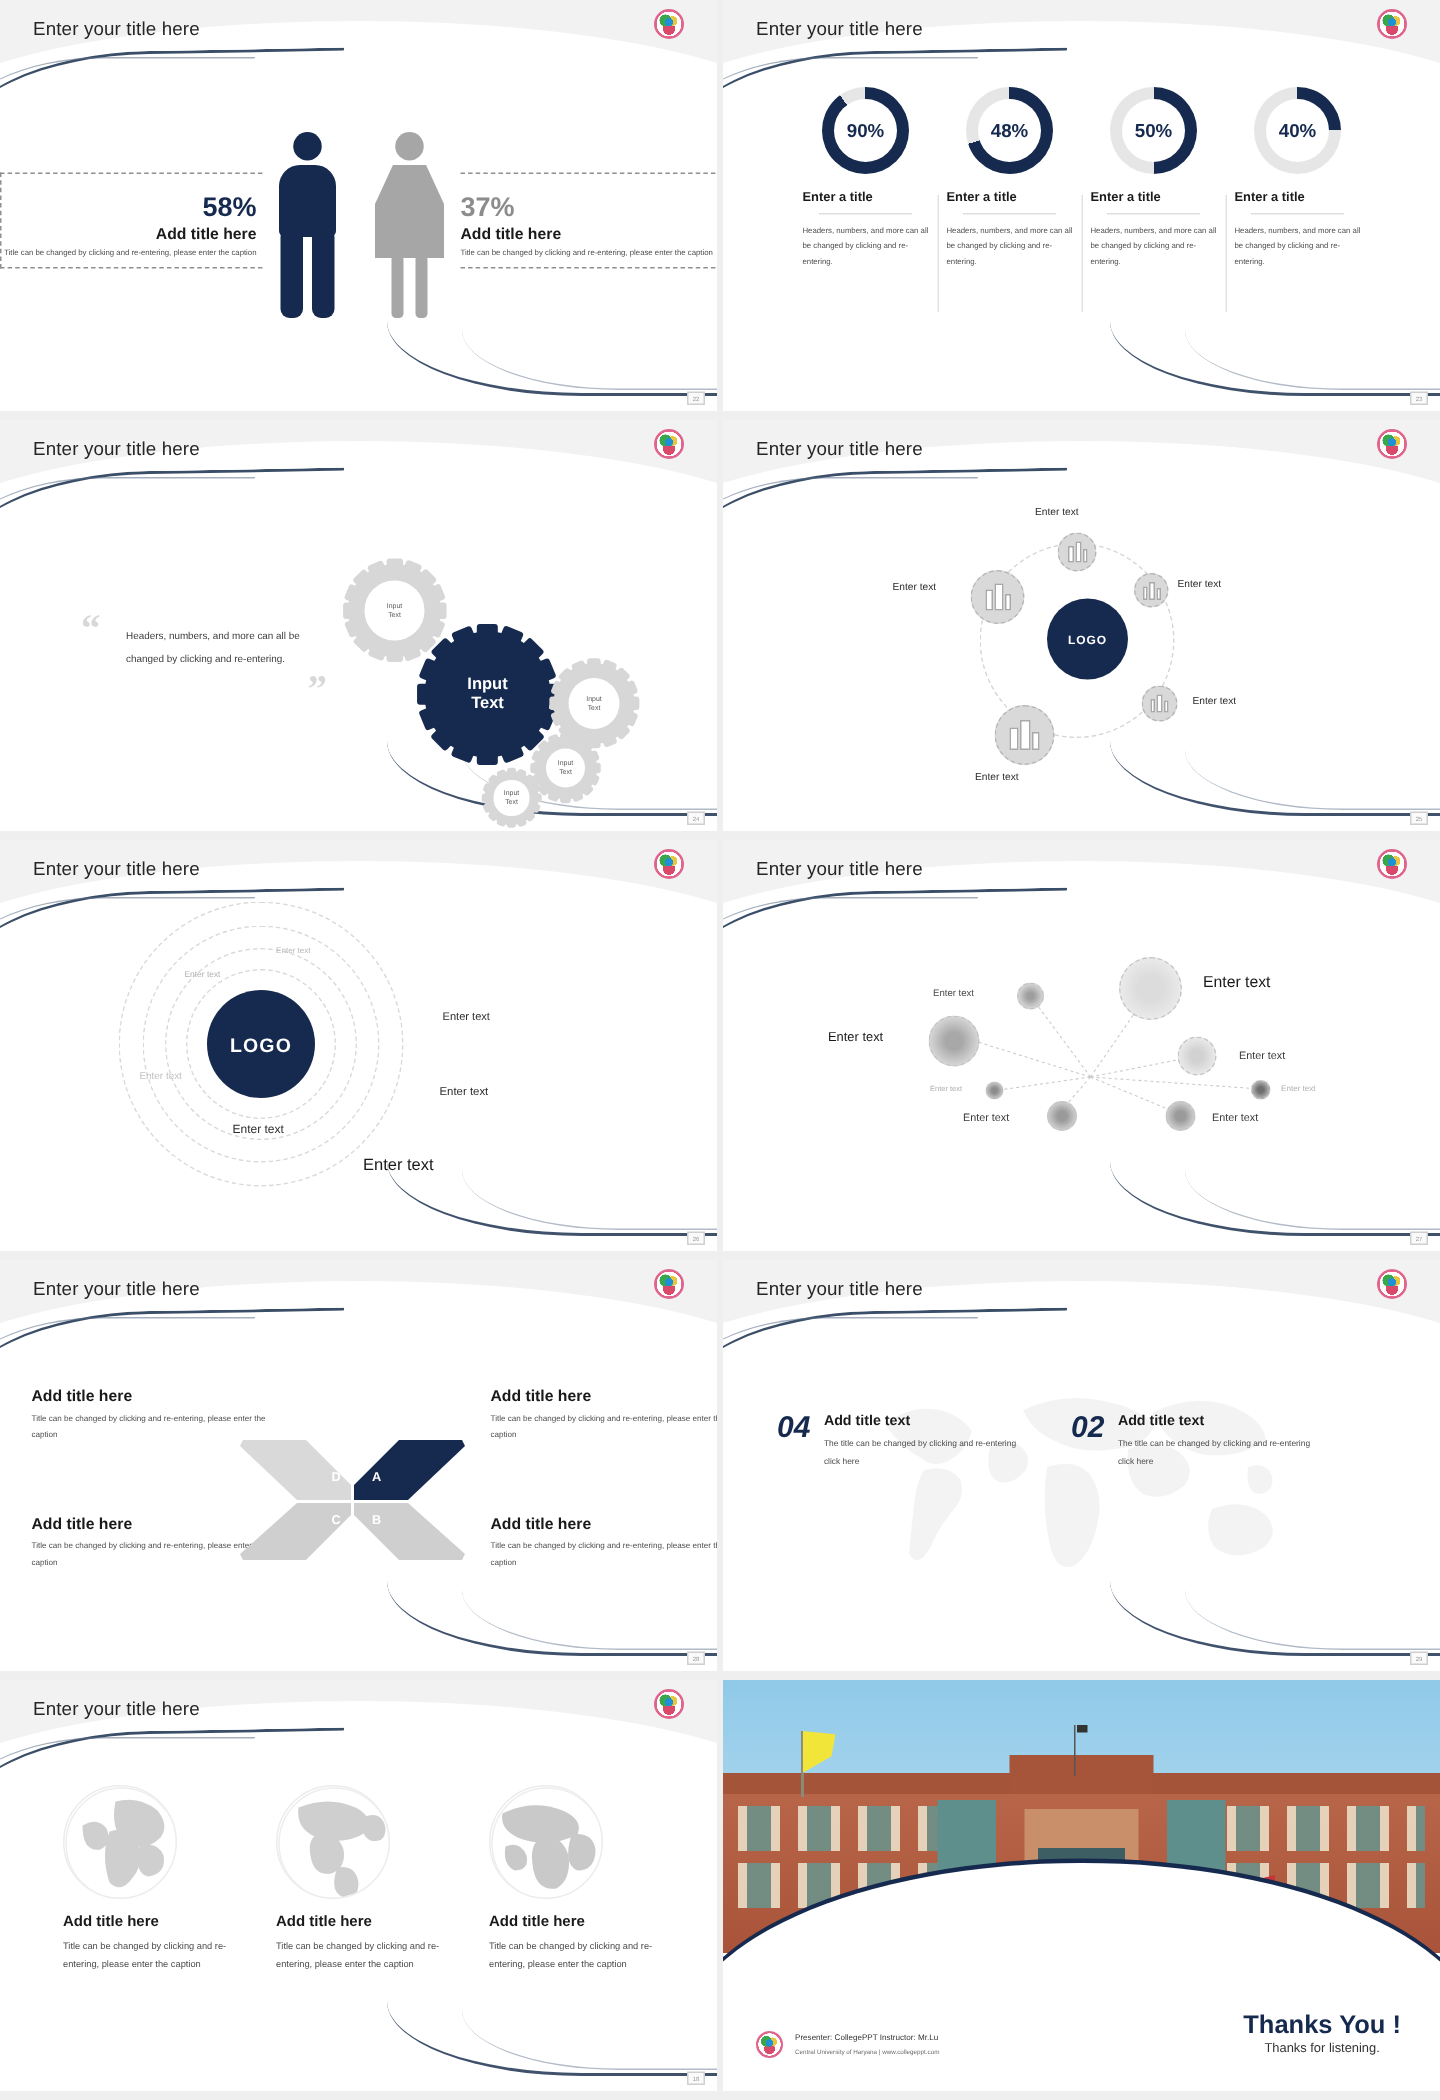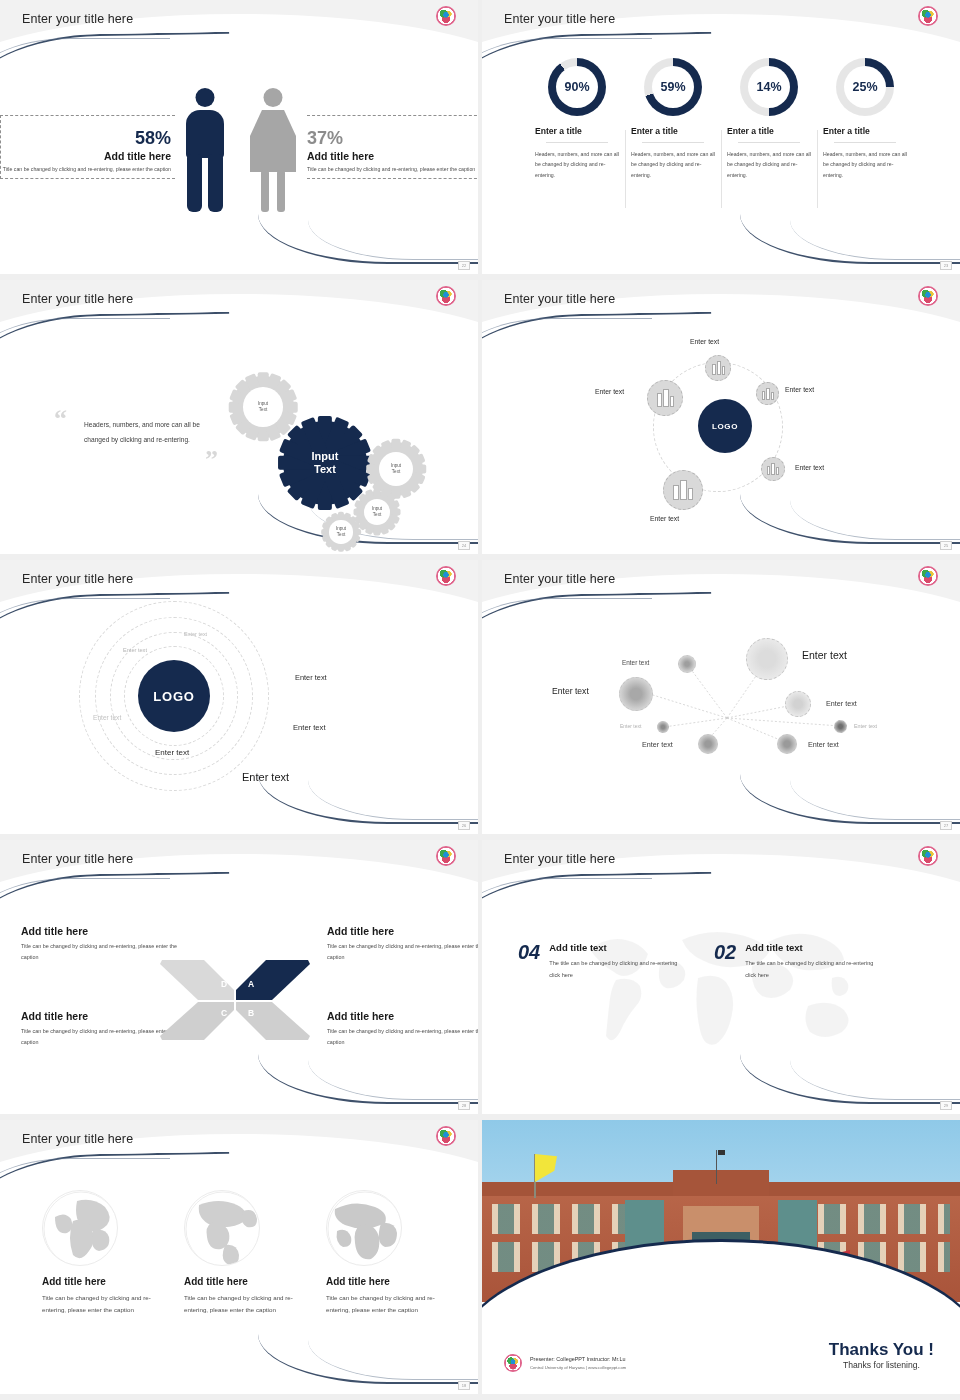--- a/index.html
+++ b/index.html
@@ -254,37 +254,37 @@
         <div class="s2-item">
           <div class="donut" id="d0" style="background: conic-gradient(rgb(21, 42, 78) 0deg, rgb(21, 42, 78) 324deg, rgb(230, 230, 230) 324deg, rgb(230, 230, 230) 360deg);">
             <span>90%</span>
           </div>
           <div class="s2-t">Enter a title</div>
           <div class="s2-rule"></div>
           <div class="s2-p">Headers, numbers, and more can all be changed by clicking and re-entering.</div>
         </div>
         <div class="s2-item">
           <div class="donut" id="d1" style="background: conic-gradient(rgb(21, 42, 78) 0deg, rgb(21, 42, 78) 252deg, rgb(230, 230, 230) 252deg, rgb(230, 230, 230) 360deg);">
-            <span>59%</span>
+            <span>48%</span>
           </div>
           <div class="s2-t">Enter a title</div>
           <div class="s2-rule"></div>
           <div class="s2-p">Headers, numbers, and more can all be changed by clicking and re-entering.</div>
         </div>
         <div class="s2-item">
           <div class="donut" id="d2" style="background: conic-gradient(rgb(21, 42, 78) 0deg, rgb(21, 42, 78) 180deg, rgb(230, 230, 230) 180deg, rgb(230, 230, 230) 360deg);">
-            <span>14%</span>
+            <span>50%</span>
           </div>
           <div class="s2-t">Enter a title</div>
           <div class="s2-rule"></div>
           <div class="s2-p">Headers, numbers, and more can all be changed by clicking and re-entering.</div>
         </div>
         <div class="s2-item">
           <div class="donut" id="d3" style="background: conic-gradient(rgb(21, 42, 78) 0deg, rgb(21, 42, 78) 90deg, rgb(230, 230, 230) 90deg, rgb(230, 230, 230) 360deg);">
-            <span>25%</span>
+            <span>40%</span>
           </div>
           <div class="s2-t">Enter a title</div>
           <div class="s2-rule"></div>
           <div class="s2-p">Headers, numbers, and more can all be changed by clicking and re-entering.</div>
         </div>
       </div>
     </div>
     <div class="pageno">23</div>
   </div>
 

